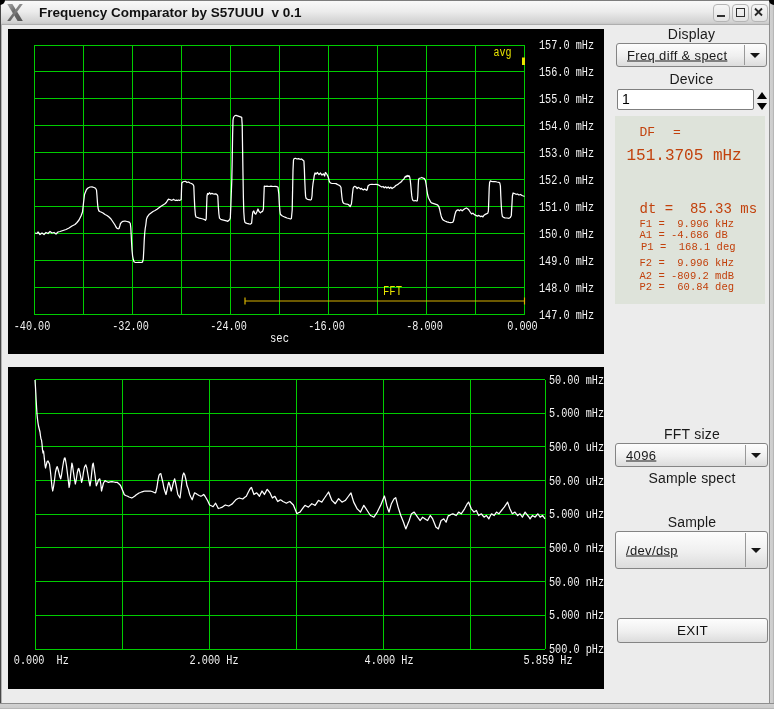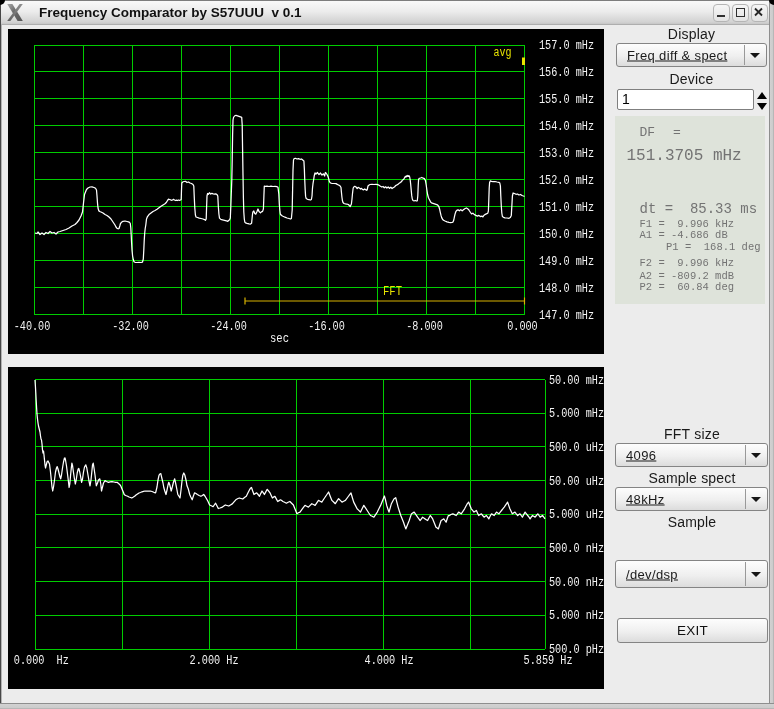--- a/index.html
+++ b/index.html
@@ -25,21 +25,21 @@
 .sep{position:absolute;right:21px;top:1px;bottom:1px;width:1px;background:#999;}
 .arr{position:absolute;right:6px;top:50%;margin-top:-2px;width:0;height:0;
  border-left:5px solid transparent;border-right:5px solid transparent;border-top:5px solid #161616;}
 #avg-input{position:absolute;left:617px;top:89px;width:137px;height:21px;background:#fff;
  border:1px solid #7f7f7f;border-radius:2px;box-sizing:border-box;}
 #avg-input span{position:absolute;left:4px;top:2px;font-size:14px;line-height:1.1;color:#000;}
 .spin{position:absolute;left:757px;width:0;height:0;border-left:5px solid transparent;border-right:5px solid transparent;}
 #spin-up{top:92px;border-bottom:7px solid #000;}
 #spin-dn{top:103px;border-top:7px solid #000;}
 #infobox{position:absolute;left:615px;top:116px;width:150px;height:188px;background:#dee3da;}
-.mono{position:absolute;font-family:"Liberation Mono",monospace;color:#737373;white-space:pre;line-height:1;}
+.mono{position:absolute;font-family:"Liberation Mono",monospace;color:#c2410c;white-space:pre;line-height:1;}
 #exit{position:absolute;left:617px;top:618px;width:151px;height:25px;border:1px solid #848484;border-radius:3px;
  background:linear-gradient(#fdfdfd,#efefef 55%,#dcdcdc);box-sizing:border-box;text-align:center;}
 #exit span{font-size:13.5px;color:#111;line-height:23px;letter-spacing:0.3px;}
 </style></head>
 <body>
 <div id="win">
 <svg width="596" height="325" viewBox="0 0 596 325" xmlns="http://www.w3.org/2000/svg" style="position:absolute;left:8px;top:29px;background:#000">
       <g stroke="#00cc00" stroke-width="1" shape-rendering="crispEdges">
         <line x1="26.5" y1="16.00" x2="516.5" y2="16.00"></line>
         <line x1="26.5" y1="42.95" x2="516.5" y2="42.95"></line>
@@ -168,43 +168,38 @@
     <div class="combo" style="left:616px;top:43px;width:151px;height:24px">
       <span class="cv">Freq diff &amp; spect</span>
       <span class="sep"></span>
       <span class="arr"></span>
     </div>
     <div class="combo" style="left:615px;top:443px;width:153px;height:24px">
       <span class="cv">4096</span>
       <span class="sep"></span>
       <span class="arr"></span>
     </div>
-    <div class="combo" style="left:615px;top:486.5px;width:153px;height:24.5px">
-      <span class="cv">48kHz</span>
-      <span class="sep"></span>
-      <span class="arr"></span>
-    </div>
-    <div class="combo" style="left:615px;top:560px;width:153px;height:28px">
+    <div class="combo" style="left:615px;top:531px;width:153px;height:38px">
       <span class="cv">/dev/dsp</span>
       <span class="sep"></span>
       <span class="arr"></span>
     </div>
     <div id="avg-input">
       <span>1</span>
     </div>
     <div class="spin" id="spin-up"></div>
     <div class="spin" id="spin-dn"></div>
     <div id="infobox"></div>
     <div class="mono" style="left:639.5px;top:126px;font-size:13px">DF</div>
     <div class="mono" style="left:673px;top:126px;font-size:13px">=</div>
     <div class="mono" style="left:626.5px;top:147.6px;font-size:16px">151.3705 mHz</div>
     <div class="mono" style="left:639.5px;top:202.2px;font-size:14px;letter-spacing:0px">dt =  85.33 ms</div>
     <div class="mono" style="left:639.5px;top:218.5px;font-size:10.5px;letter-spacing:0px">F1 =  9.996 kHz</div>
     <div class="mono" style="left:639.5px;top:230.4px;font-size:10.5px;letter-spacing:0px">A1 = -4.686 dB</div>
-    <div class="mono" style="left:666px;top:242.3px;font-size:10.5px;letter-spacing:0px">P1 =  168.1 deg</div>
+    <div class="mono" style="left:641px;top:242.3px;font-size:10.5px;letter-spacing:0px">P1 =  168.1 deg</div>
     <div class="mono" style="left:639.5px;top:258.3px;font-size:10.5px;letter-spacing:0px">F2 =  9.996 kHz</div>
     <div class="mono" style="left:639.5px;top:270.5px;font-size:10.5px;letter-spacing:0px">A2 = -809.2 mdB</div>
     <div class="mono" style="left:639.5px;top:282.1px;font-size:10.5px;letter-spacing:0px">P2 =  60.84 deg</div>
     <div id="exit"><span>EXIT</span></div>
     <div class="frameT"></div>
     <div class="frameL"></div>
     <div class="frameL2"></div>
     <div class="frameR"></div>
     <div class="frameB"></div>
     <div class="notch" id="notchL"></div>

